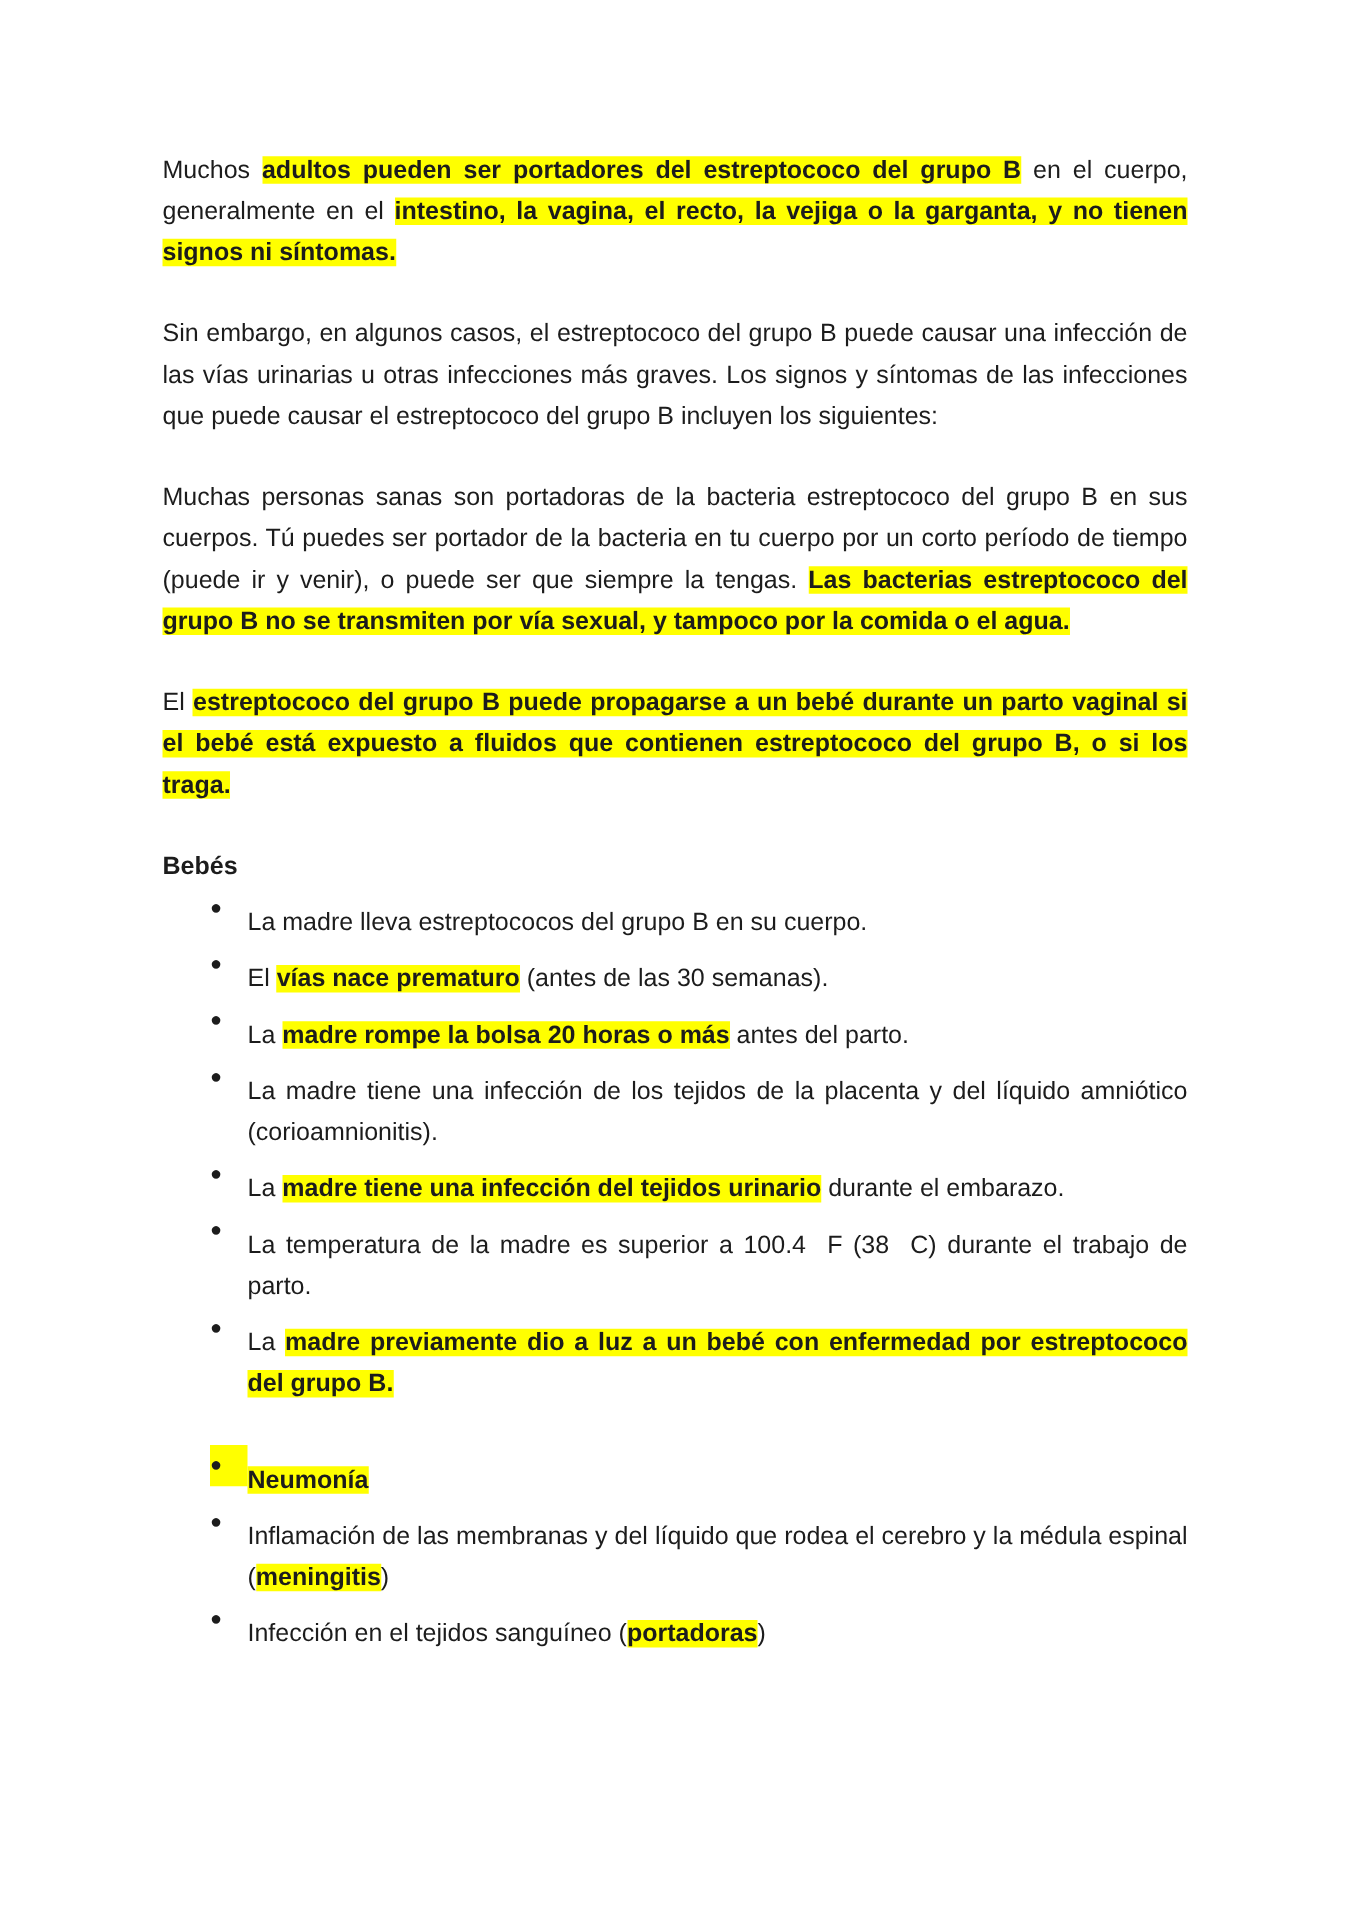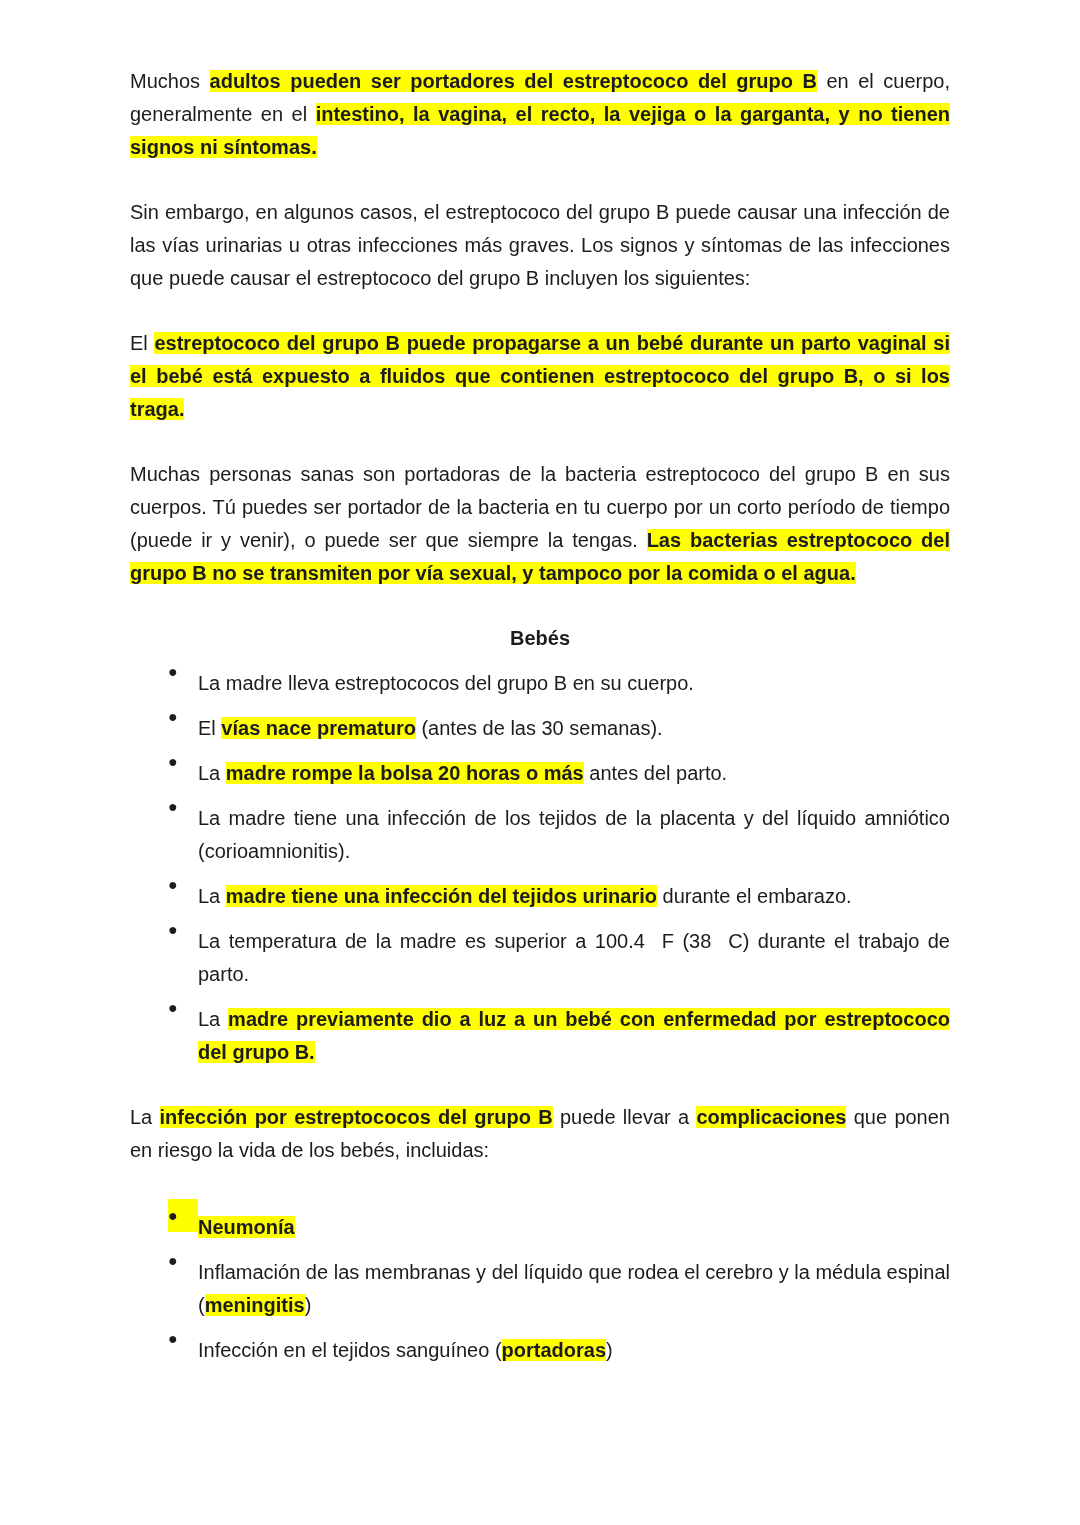--- a/index.html
+++ b/index.html
@@ -2,49 +2,49 @@
 <html style="--hl: #ffff00; --ink: #1c1c1c; --paper: #ffffff;"><head>
 <meta charset="utf-8">
 <style>
   :root { --hl:#ffff00; --ink:#1c1c1c; --paper:#ffffff; }
   html,body { margin:0; padding:0; background:#fff; }
   .page {
     position:relative;
     width:1080px; height:1525px;
     box-sizing:border-box;
     background:var(--paper);
-    padding:65px 130px 40px 130px;
+    padding:120px 130px 40px 130px;
     font-family:"Liberation Sans", sans-serif;
     font-size:20px;
     line-height:33px;
     color:var(--ink);
     overflow:hidden;
   }
   .para { margin:0 0 32px 0; text-align:justify; }
   .para.no-gap { margin-bottom:0; }
-  .heading { margin:0; font-size:20px; line-height:33px; font-weight:700; text-align:center; }
+  .heading { margin:0; font-size:20px; line-height:33px; font-weight:700; text-align:left; }
   ul.doc-list { list-style:none; margin:0 0 32px 0; padding:0 0 0 38px; }
   ul.doc-list li { display:flex; align-items:flex-start; }
   .marker { flex:0 0 30px; width:30px; line-height:33px; font-size:16px; }
   .li-text { flex:1 1 auto; text-align:justify;margin-top:12px; }
   .b { font-weight:700; }
   .hl { background-color:var(--hl); }
 </style>
 </head>
 <body>
 
 <div class="page">
 
   <p class="para"><span>Muchos </span><span class="b hl">adultos pueden ser portadores del estreptococo del grupo B</span><span> en el cuerpo, generalmente en el </span><span class="b hl">intestino, la vagina, el recto, la vejiga o la garganta, y no tienen signos ni síntomas.</span></p>
 
   <p class="para"><span>Sin embargo, en algunos casos, el estreptococo del grupo B puede causar una infección de las vías urinarias u otras infecciones más graves. Los signos y síntomas de las infecciones que puede causar el estreptococo del grupo B incluyen los siguientes:</span></p>
 
+  <p class="para"><span>Muchas personas sanas son portadoras de la bacteria estreptococo del grupo B en sus cuerpos. Tú puedes ser portador de la bacteria en tu cuerpo por un corto período de tiempo (puede ir y venir), o puede ser que siempre la tengas. </span><span class="b hl">Las bacterias estreptococo del grupo B no se transmiten por vía sexual, y tampoco por la comida o el agua.</span></p>
+
   <p class="para"><span>El </span><span class="b hl">estreptococo del grupo B puede propagarse a un bebé durante un parto vaginal si el bebé está expuesto a fluidos que contienen estreptococo del grupo B, o si los traga.</span></p>
-
-  <p class="para"><span>Muchas personas sanas son portadoras de la bacteria estreptococo del grupo B en sus cuerpos. Tú puedes ser portador de la bacteria en tu cuerpo por un corto período de tiempo (puede ir y venir), o puede ser que siempre la tengas. </span><span class="b hl">Las bacterias estreptococo del grupo B no se transmiten por vía sexual, y tampoco por la comida o el agua.</span></p>
 
   <h2 class="heading">Bebés</h2>
 
 
   <ul class="doc-list">
     <li>
       <span class="marker">●</span>
       <div class="li-text"><span>La madre lleva estreptococos del grupo B en su cuerpo.</span></div>
     </li>
     <li>
@@ -66,21 +66,20 @@
     <li>
       <span class="marker">●</span>
       <div class="li-text"><span>La temperatura de la madre es superior a 100.4&nbsp; F (38&nbsp; C) durante el trabajo de parto.</span></div>
     </li>
     <li>
       <span class="marker">●</span>
       <div class="li-text"><span>La </span><span class="b hl">madre previamente dio a luz a un bebé con enfermedad por estreptococo del grupo B.</span></div>
     </li>
   </ul>
 
-  <p class="para"><span>La </span><span class="b hl">infección por estreptococos del grupo B</span><span> puede llevar a </span><span class="b hl">complicaciones</span><span> que ponen en riesgo la vida de los bebés, incluidas:</span></p>
 
   <ul class="doc-list">
     <li>
       <span class="marker hl">●</span>
       <div class="li-text"><span class="b hl">Neumonía</span></div>
     </li>
     <li>
       <span class="marker">●</span>
       <div class="li-text"><span>Inflamación de las membranas y del líquido que rodea el cerebro y la médula espinal (</span><span class="b hl">meningitis</span><span>)</span></div>
     </li>

